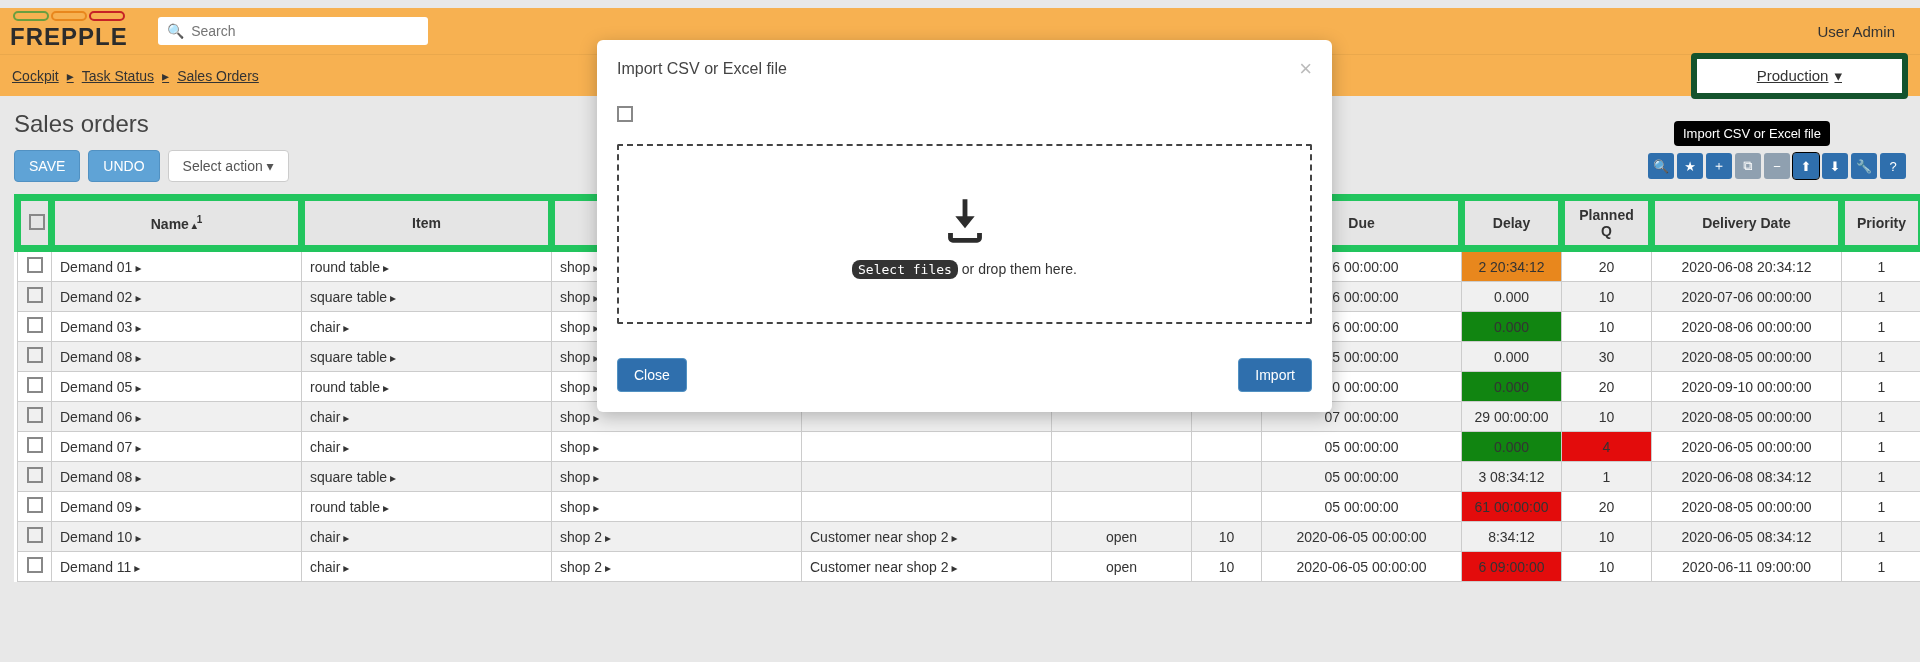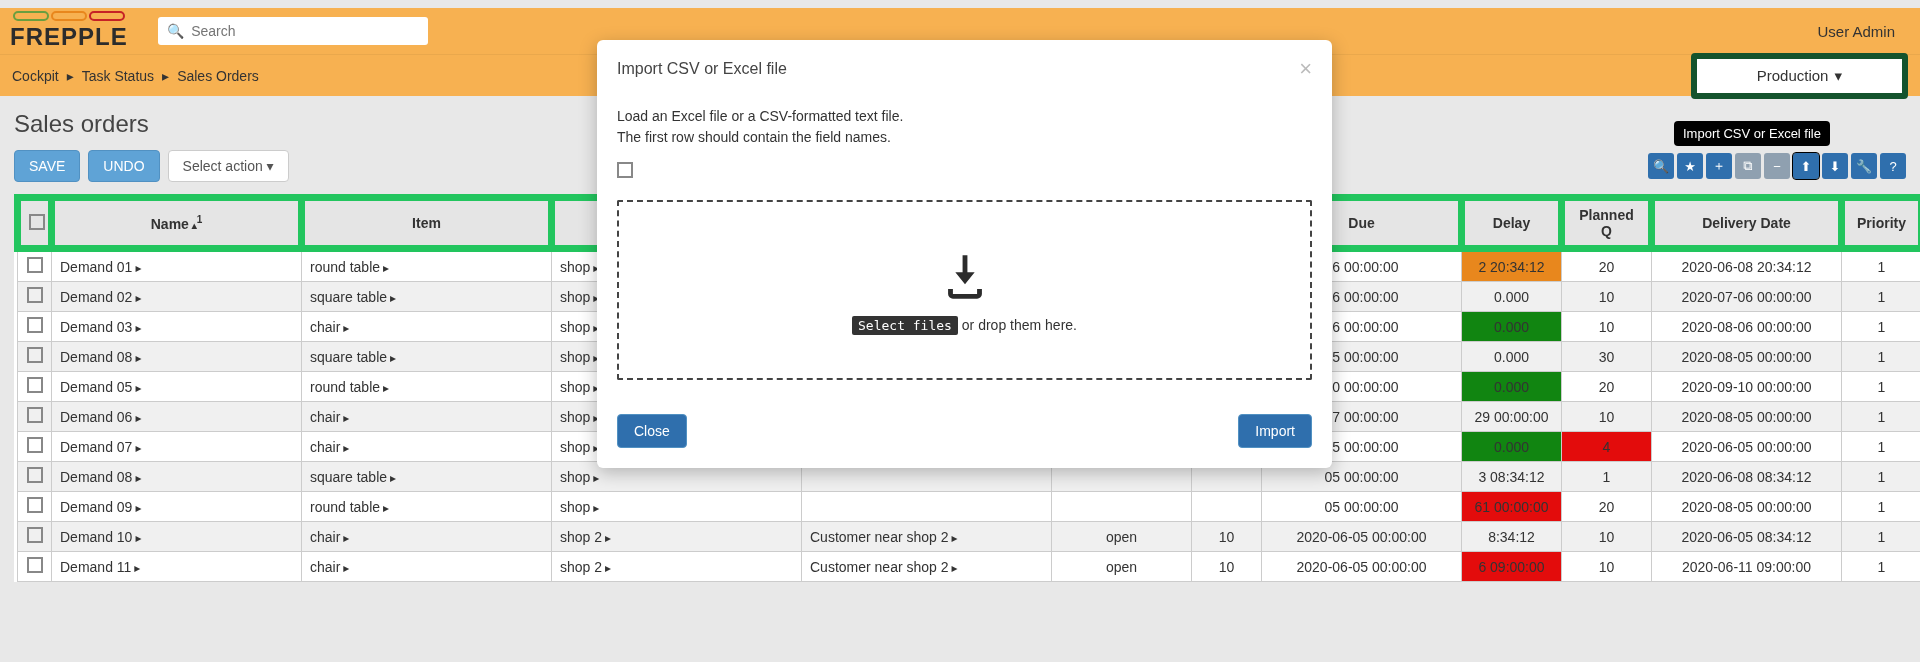--- a/index.html
+++ b/index.html
@@ -15,21 +15,21 @@
 .pill.r { border-color: #c62226; }
 .logo-text { font-size: 24px; font-weight: 700; letter-spacing: 1px; color: #2c2c2c; }
 .logo-wrap { display: flex; flex-direction: column; align-items: center; }
 .nav { display: flex; gap: 0; }
 .nav a { color: #333; text-decoration: none; padding: 12px 14px; font-size: 15px; }
 .search-wrap { margin-left: 10px; background: #fff; border-radius: 3px; padding: 6px 10px; display: flex; align-items: center; width: 270px; }
 .search-wrap input { border: none; outline: none; width: 100%; font-size: 14px; color: #999; background: transparent; }
 .user-admin { margin-left: auto; color: #333; font-size: 15px; padding: 0 15px; }
 
 
-.breadbar { background: #f7b151; height: 42px; display: flex; align-items: center; padding: 0 12px; border-top: 1px solid rgba(0,0,0,0.05); }
+.breadbar { background: #f7b151; height: 42px; display: flex; align-items: center; padding: 0 12px; border-top: 1px solid rgba(0,0,0,0.05); text-decoration: underline; }
 .crumbs { display: flex; align-items: center; gap: 8px; color: #333; }
 .crumbs a { color: #333; text-decoration: none; }
 .scenario { margin-left: auto; background: #fff; border: 6px solid #14532d; border-radius: 4px; padding: 8px 60px; font-size: 15px; display: flex; align-items: center; gap: 6px; }
 
 
 .page { background: #e8e8e8; padding: 14px; }
 .page-title { font-size: 24px; color: #444; margin-bottom: 12px; }
 .btnrow { display: flex; align-items: center; gap: 8px; margin-bottom: 12px; }
 .btn { border-radius: 4px; padding: 7px 14px; font-size: 14px; cursor: pointer; border: 1px solid transparent; }
 .btn-primary { background: #5fa3d6; color: #fff; border-color: #5191c2; }
@@ -59,21 +59,21 @@
 .modal-back { position: absolute; inset: 0; }
 .modal { position: absolute; left: 597px; top: 40px; width: 735px; background: #fff; border-radius: 6px; box-shadow: 0 5px 18px rgba(0,0,0,0.25); padding: 0; }
 .modal-head { padding: 16px 20px; display: flex; align-items: center; }
 .modal-head h3 { font-size: 16px; font-weight: 400; color: #444; }
 .modal-close { margin-left: auto; color: #bbb; font-size: 22px; cursor: pointer; background: none; border: none; }
 .modal-body { padding: 8px 20px 18px 20px; }
 .modal-msg { color: #333; line-height: 1.5; margin-bottom: 14px; }
 .cbrow { display: flex; align-items: center; gap: 8px; margin-bottom: 22px; }
 .dropzone { border: 2px dashed #444; border-radius: 2px; height: 180px; display: flex; flex-direction: column; align-items: center; justify-content: center; gap: 8px; }
 .dl-icon svg { width: 58px; height: 58px; }
-.selfiles { background: #333; color: #fff; font-family: monospace; font-size: 13px; padding: 2px 6px; border-radius: 2px; }
+.selfiles { background: #333; color: #fff; font-family: monospace; font-size: 13px; padding: 2px 6px; border-radius: 8px; }
 .droptext { color: #333; }
 .modal-foot { padding: 16px 20px 20px 20px; display: flex; }
 .modal-foot .btn { padding: 8px 16px; }
 .modal-foot .right { margin-left: auto; }
 
 col.cb { width: 34px; } col.name { width: 250px; } col.item { width: 250px; }
 col.loc { width: 250px; } col.cust { width: 250px; } col.stat { width: 140px; }
 col.qty { width: 70px; } col.due { width: 200px; } col.delay { width: 100px; }
 col.planq { width: 90px; } col.deliv { width: 190px; } col.prio { width: 80px; } col.scroll { width: 18px; }
 </style>
@@ -356,24 +356,20 @@
   </table>
 </div>
 
 <div class="modal-back"></div>
 <div class="modal">
   <div class="modal-head">
     <h3>Import CSV or Excel file</h3>
     <button class="modal-close"><span>×</span></button>
   </div>
   <div class="modal-body">
-    <div class="modal-msg">
-      <div>Load an Excel file or a CSV-formatted text file.</div>
-      <div>The first row should contain the field names.</div>
-    </div>
     <label class="cbrow">
       <span class="chk"></span>
     </label>
     <div class="dropzone">
       <div class="dl-icon">
         <svg viewBox="0 0 24 24" fill="#2c2c2c">
             <path d="M12 3 L12 13 L8 9 L8 12 L12 16 L16 12 L16 9 L12 13 Z" opacity="0"></path>
             <path d="M11 3h2v7h3l-4 5-4-5h3z"></path>
             <path d="M5 17v2a2 2 0 0 0 2 2h10a2 2 0 0 0 2-2v-2h-2v2H7v-2z"></path>
           </svg>

